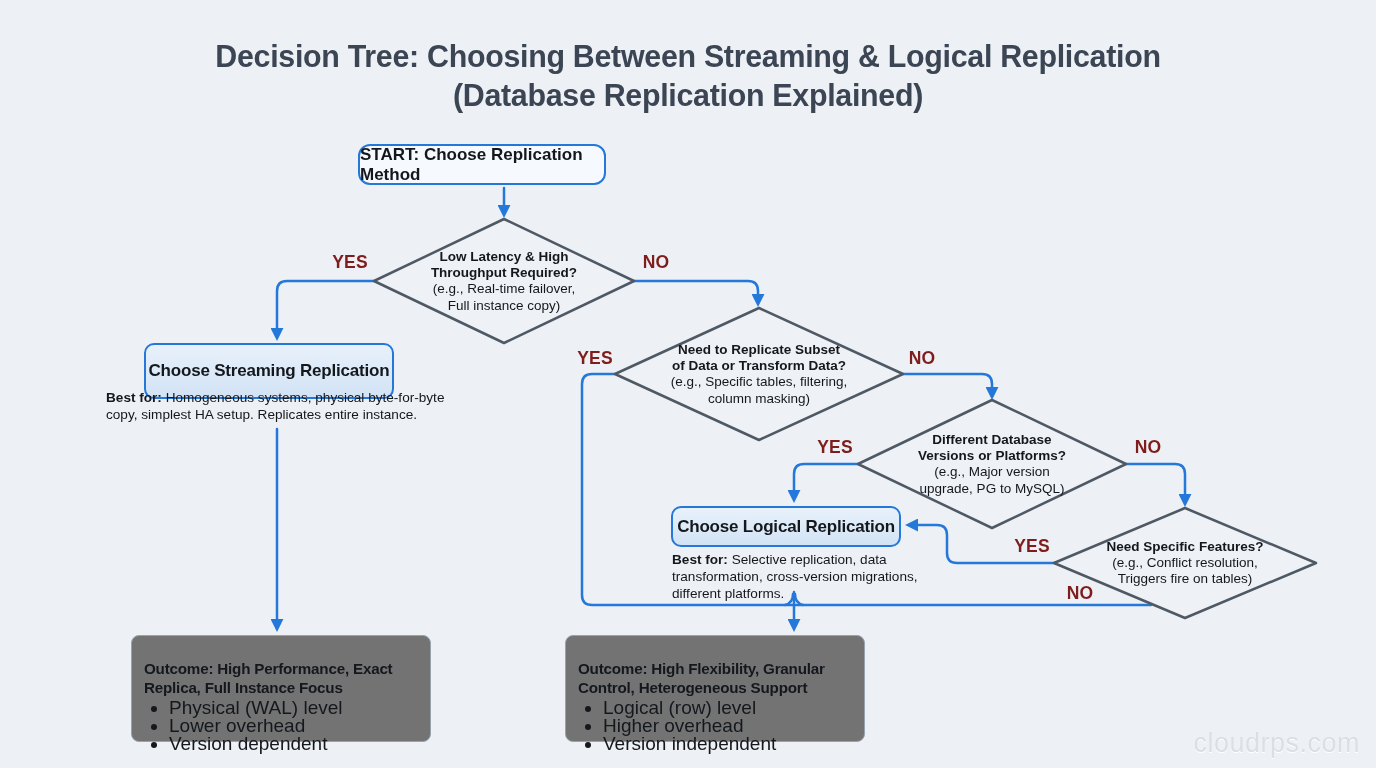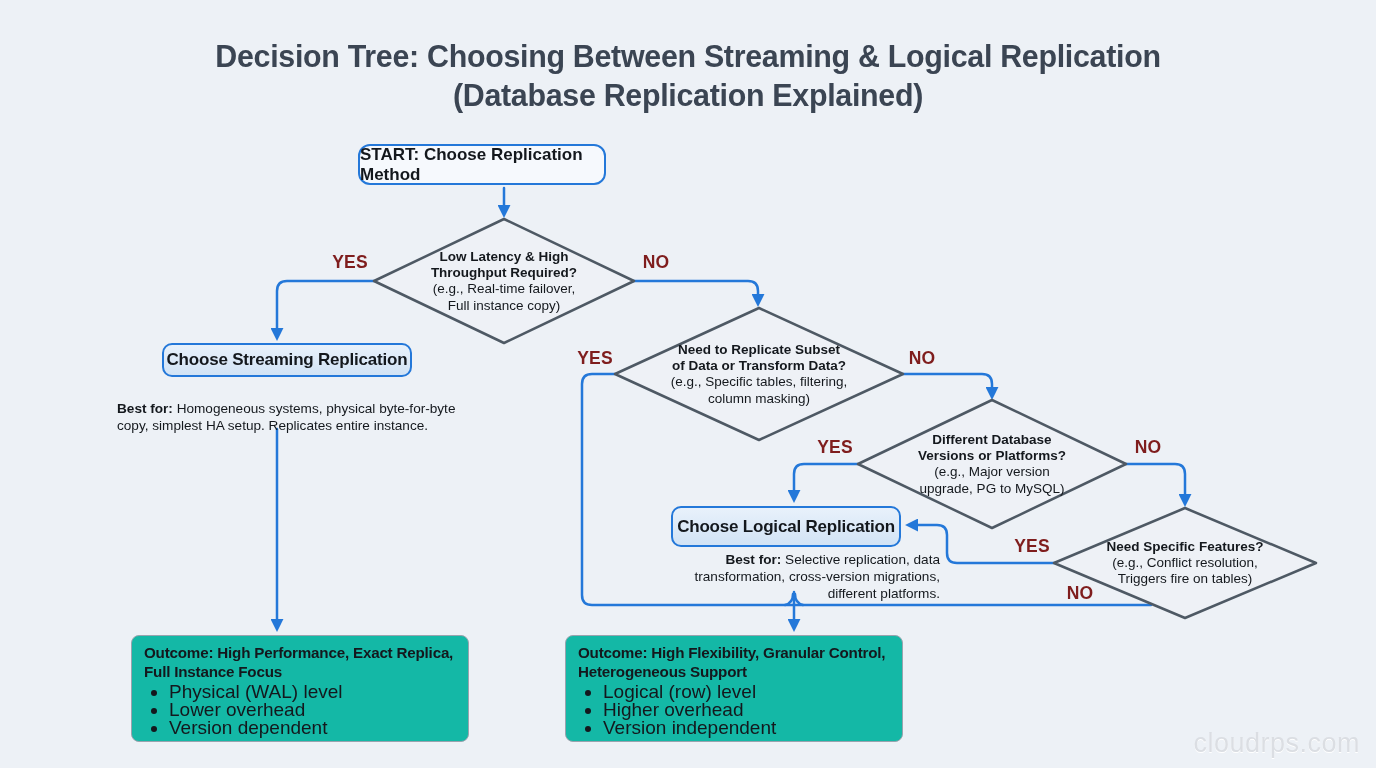--- a/index.html
+++ b/index.html
@@ -11,35 +11,35 @@
   .title{left:0;top:37px;width:1376px;text-align:center;font-size:31px;font-weight:700;
          color:#3b4553;line-height:39px;letter-spacing:-0.3px;transform:scaleX(0.98);}
   
   .start-box{left:358px;top:144px;width:248px;height:41px;border:2.5px solid #2478d9;
              border-radius:12px;background:#f6f9fd;display:flex;align-items:center;justify-content:center;
              font-size:17px;font-weight:700;box-sizing:border-box;}
   
   .choose-box{border:2.5px solid #2478d9;border-radius:10px;box-sizing:border-box;
               background:linear-gradient(#e8f1fb,#d2e3f5);display:flex;align-items:center;justify-content:center;
               font-size:17px;font-weight:700;letter-spacing:-0.2px;}
-  .choose-streaming{left:162px;top:343px;width:250px;height:34px;}
+  .choose-streaming{left:144px;top:343px;width:250px;height:56px;}
   .choose-logical{left:671px;top:506px;width:230px;height:41px;}
   
   .dtext{text-align:center;font-size:13.5px;line-height:16.2px;}
   .dtext .q{font-weight:700;}
   
   .edge-label{font-size:17.5px;font-weight:700;color:#7f1d1d;transform:translateX(-50%);letter-spacing:0.2px;}
   
   .bestfor{font-size:13.6px;line-height:16.8px;}
   .bestfor b{font-weight:700;}
   .bf-streaming{left:106px;top:390px;width:360px;}
   .bf-logical{left:672px;top:552px;width:268px;}
   
-  .outcome{width:338px;height:107px;border:1.6px solid #99a3ae;border-radius:8px;background:#14b8a6;
-           box-sizing:border-box;padding:8px 12px 0 12px;}
+  .outcome{width:300px;height:107px;border:1.6px solid #99a3ae;border-radius:8px;background:#737373;
+           box-sizing:border-box;padding:24px 12px 0 12px;}
   .outcome .otitle{font-size:15.2px;font-weight:700;line-height:18.6px;letter-spacing:-0.2px;}
   .outcome ul{margin:2px 0 0 0;padding:0 0 0 25px;}
   .outcome li{font-size:19px;line-height:18px;}
   .outcome-streaming{left:131px;top:635px;}
   .outcome-logical{left:565px;top:635px;}
   
   .watermark{right:16px;top:708px;font-size:27px;color:#dbdee3;letter-spacing:0.5px;
              text-shadow:0 1px 0 #ffffff;}
 </style>
 </head>
@@ -118,26 +118,26 @@
   <div class="abs edge-label" style="left:595px;top:348px;">YES</div>
   <div class="abs edge-label" style="left:922px;top:348px;">NO</div>
   <div class="abs edge-label" style="left:835px;top:437px;">YES</div>
   <div class="abs edge-label" style="left:1148px;top:437px;">NO</div>
   <div class="abs edge-label" style="left:1032px;top:536px;">YES</div>
   <div class="abs edge-label" style="left:1080px;top:583px;">NO</div>
 
   <div class="abs choose-box choose-streaming">
     <span>Choose Streaming Replication</span>
   </div>
-  <p class="abs bestfor bf-streaming" style="margin:11px;"><b>Best for:</b><span> Homogeneous systems, physical byte-for-byte copy, simplest HA setup. Replicates entire instance.</span></p>
+  <p class="abs bestfor bf-streaming" style="margin:0;"><b>Best for:</b><span> Homogeneous systems, physical byte-for-byte copy, simplest HA setup. Replicates entire instance.</span></p>
 
   <div class="abs choose-box choose-logical">
     <span>Choose Logical Replication</span>
   </div>
-  <p class="abs bestfor bf-logical" style="margin:0;text-align:right;"><b>Best for:</b><span> Selective replication, data transformation, cross-version migrations, different platforms.</span></p>
+  <p class="abs bestfor bf-logical" style="margin:0;"><b>Best for:</b><span> Selective replication, data transformation, cross-version migrations, different platforms.</span></p>
 
   <div class="abs outcome outcome-streaming">
     <div class="otitle">Outcome: High Performance, Exact Replica, Full Instance Focus</div>
     <ul>
       <li>Physical (WAL) level</li>
       <li>Lower overhead</li>
       <li>Version dependent</li>
     </ul>
   </div>
 

